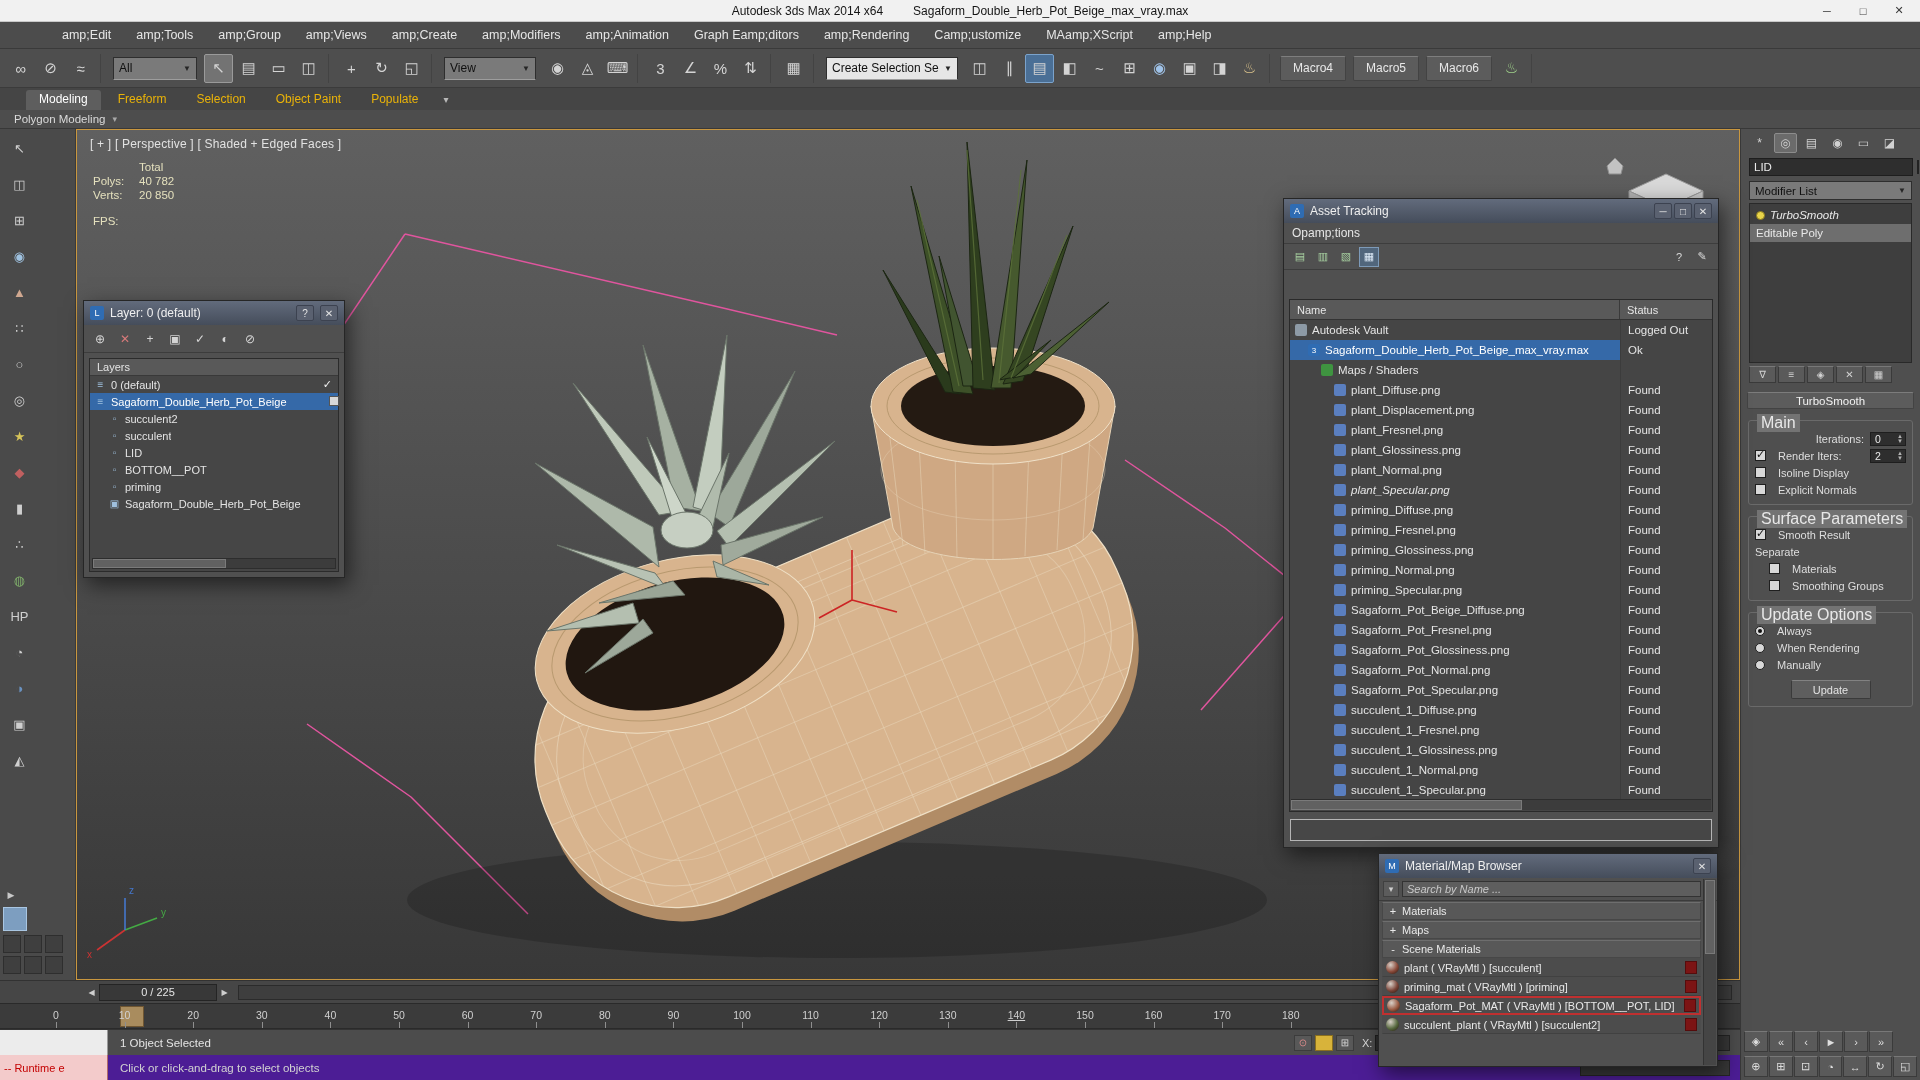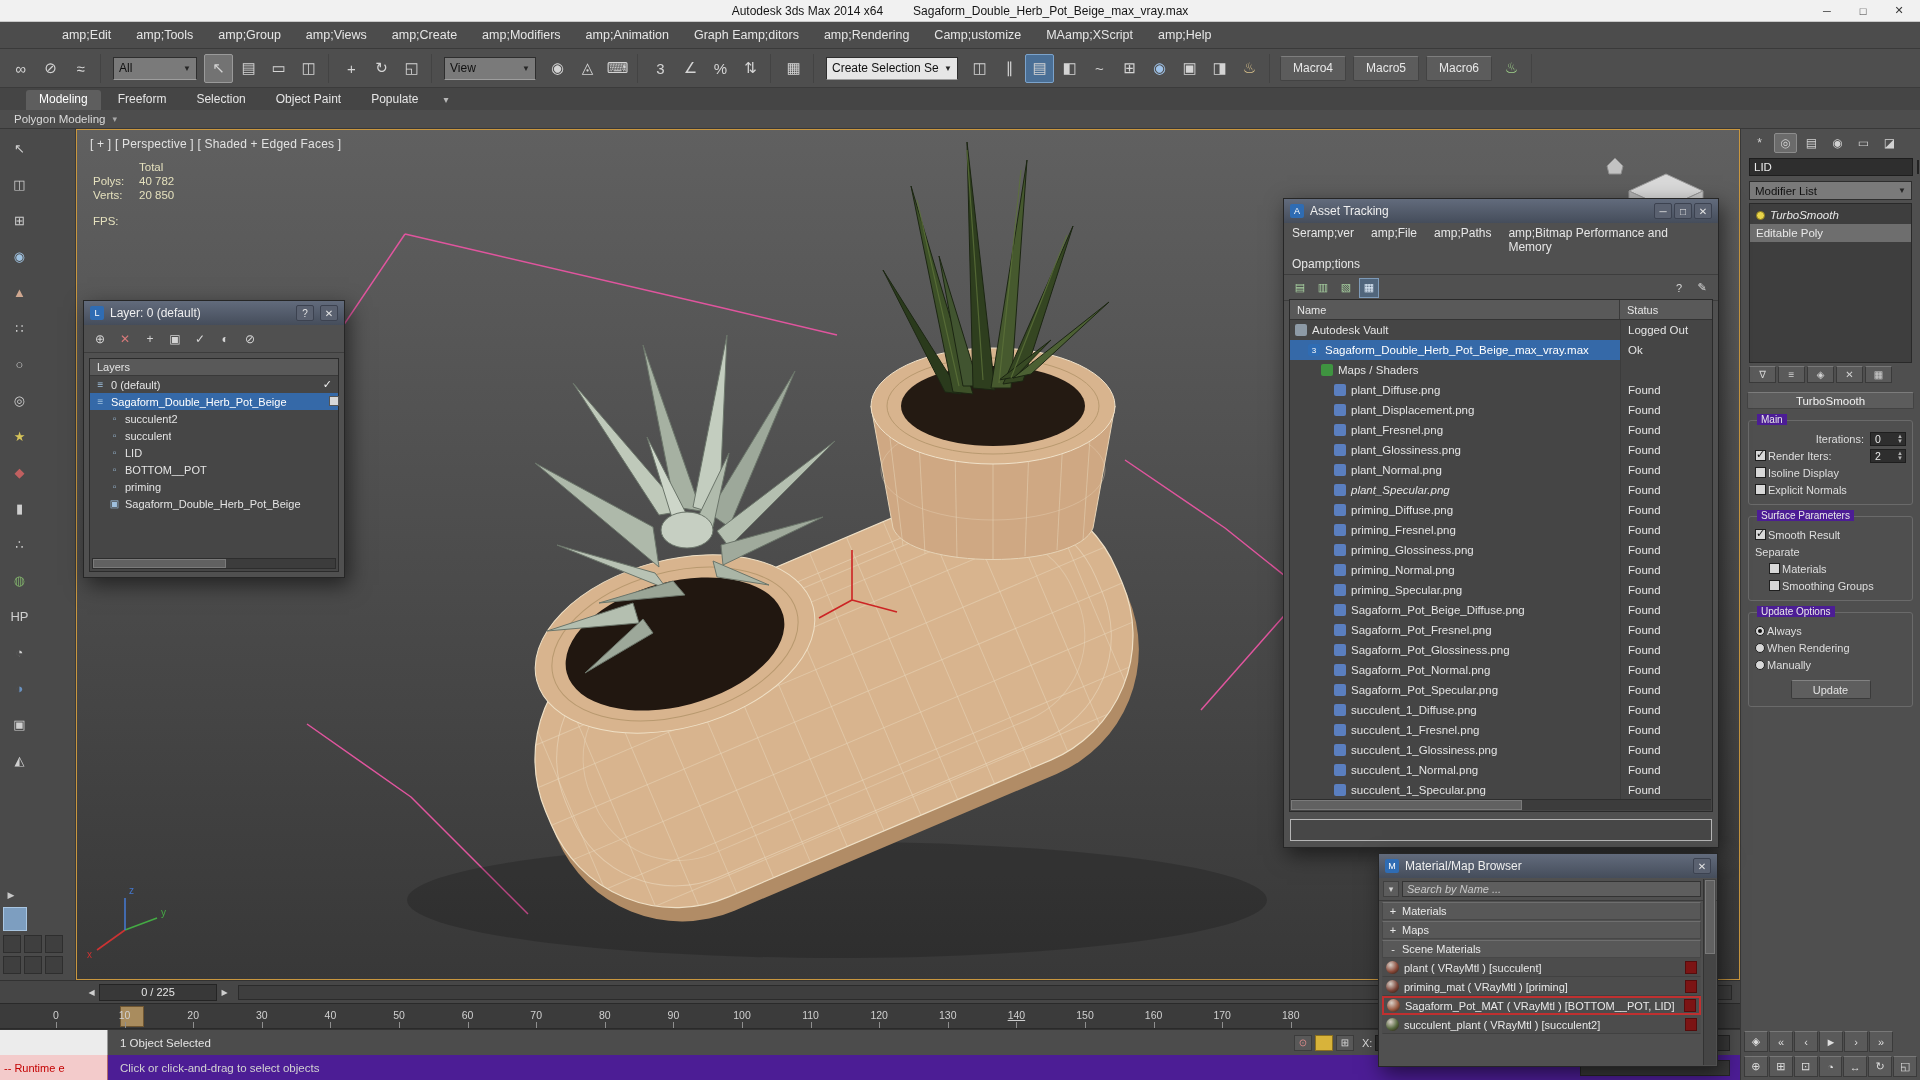--- a/index.html
+++ b/index.html
@@ -30,21 +30,21 @@
     justify-content:space-between;padding:0 5px;color:#101010;font-size:12px;margin:0 4px;flex:0 0 auto}
   .combo.light{background:#e6e6e6}
   .combo-val{white-space:nowrap;overflow:hidden}
   .combo-arrow{font-size:8px;color:#262626;margin-left:4px}
   .tb-macro{height:25px;padding:0 12px;display:flex;align-items:center;background:#5c5c5c;border:1px solid #434343;
     border-top-color:#7e7e7e;border-radius:2px;font-size:12px;color:#e8e8e8;margin:16px 2px;white-space:nowrap}
 
   
   .ribbon{position:absolute;left:0;top:88px;width:1920px;height:22px;background:#454545;display:flex;align-items:flex-end;
     padding-left:26px;gap:4px;font-size:12px}
-  .rtab{padding:2px 13px 4px;color:#e5e5e5}
+  .rtab{padding:2px 13px 4px;color:#eab308}
   .rtab.active{background:#5e5e5e;color:#ffffff;border-radius:3px 3px 0 0}
   .ribbon-cfg{margin-left:8px;color:#b8b8b8;font-size:10px;padding-bottom:5px}
   .polybar{position:absolute;left:0;top:110px;width:1920px;height:19px;background:#4d4d4d;border-bottom:1px solid #383838;
     display:flex;align-items:center;padding-left:14px;gap:7px;font-size:11.5px;color:#dadada}
   .polybar .chev{font-size:9px;color:#a8a8a8}
 
   
   .leftbar{position:absolute;left:0;top:129px;width:76px;height:851px;background:#4a4a4a;border-right:1px solid #3a3a3a}
   .lcol{position:absolute;left:3px;top:5px;width:33px;display:flex;flex-direction:column;gap:8px;align-items:center}
   .lbtn{width:28px;height:28px;display:flex;align-items:center;justify-content:center;font-size:13px;color:#cfcfcf}
@@ -76,22 +76,22 @@
   .stack-row{height:18px;display:flex;align-items:center;gap:5px;padding:0 6px;color:#e8e8e8}
   .stack-row.sel{background:#6e6e6e}
   .ital{font-style:italic}
   .bulb{width:9px;height:9px;border-radius:50%;background:#e8d44a;border:1px solid #8a7a20;flex:0 0 auto}
   .cp-btnrow{display:flex;gap:2px;padding:3px 8px}
   .sbtn{width:27px;height:17px;background:#5a5a5a;border:1px solid #3a3a3a;border-top-color:#787878;display:flex;
     align-items:center;justify-content:center;font-size:10px;color:#d2d2d2}
   .rollout-head{margin:6px 6px 2px;height:17px;background:#5c5c5c;border:1px solid #434343;border-top-color:#7c7c7c;border-radius:2px;
     display:flex;align-items:center;justify-content:center;font-size:11.5px;color:#f2f2f2}
   .group{position:relative;margin:11px 7px 0;border:1px solid #6a6a6a;border-radius:3px;padding:9px 6px 6px}
-  .grp-title{position:absolute;top:-7px;left:8px;background:#4c1d95;padding:0 4px;font-size:10px;color:#e8e8e8}
-  .cp-row{display:flex;align-items:center;gap:2px;min-height:17px;color:#dedede;font-size:11px}
+  .grp-title{position:absolute;top:-7px;left:8px;background:#737373;padding:0 4px;font-size:16px;color:#e8e8e8}
+  .cp-row{display:flex;align-items:center;gap:12px;min-height:17px;color:#dedede;font-size:11px}
   .cp-row.indent{padding-left:14px}
   .cp-row.spin-row{justify-content:flex-end;gap:6px}
   .chk{width:11px;height:11px;background:#d8d8d8;border:1px solid #1f1f1f;position:relative;flex:0 0 auto}
   .chk.on::after{content:"✓";position:absolute;left:0;top:-3px;font-size:11px;color:#101010}
   .radio{width:10px;height:10px;border-radius:50%;background:#d8d8d8;border:1px solid #1f1f1f;position:relative;flex:0 0 auto}
   .radio.on::after{content:"";position:absolute;left:2px;top:2px;width:4px;height:4px;border-radius:50%;background:#101010}
   .spinner{display:flex;align-items:center;justify-content:space-between;background:#2e2e2e;border:1px solid #1e1e1e;height:14px;
     padding:0 2px 0 4px;min-width:36px;color:#eaeaea;font-size:10.5px}
   .spin-ar{display:flex;flex-direction:column;font-size:6px;line-height:5px;color:#b4b4b4;margin-left:3px}
   .btn-update{width:80px;height:19px;margin:7px auto 1px;background:#5e5e5e;border:1px solid #3a3a3a;border-top-color:#828282;
@@ -626,26 +626,20 @@
       <span class="dlg-ico">A</span>
       <span>Asset Tracking</span>
       <span class="dlg-sp"></span>
       <span class="at-winctrls" style="display:flex;gap:2px">
           <span class="dlg-btn">─</span>
           <span class="dlg-btn">□</span>
           <span class="dlg-btn">✕</span>
         </span>
     </div>
     <div class="at-menu">
-        <div class="at-menuline">
-          <span>Seramp;ver</span>
-          <span>amp;File</span>
-          <span>amp;Paths</span>
-          <span>amp;Bitmap Performance and Memory</span>
-        </div>
         <div class="at-menuline">
           <span>Opamp;tions</span>
         </div>
       </div>
     <div class="at-toolbar">
       <span class="at-tb-left" style="display:flex;gap:3px">
           <span class="at-tbtn">▤</span>
           <span class="at-tbtn">▥</span>
           <span class="at-tbtn">▧</span>
           <span class="at-tbtn active">▦</span>

